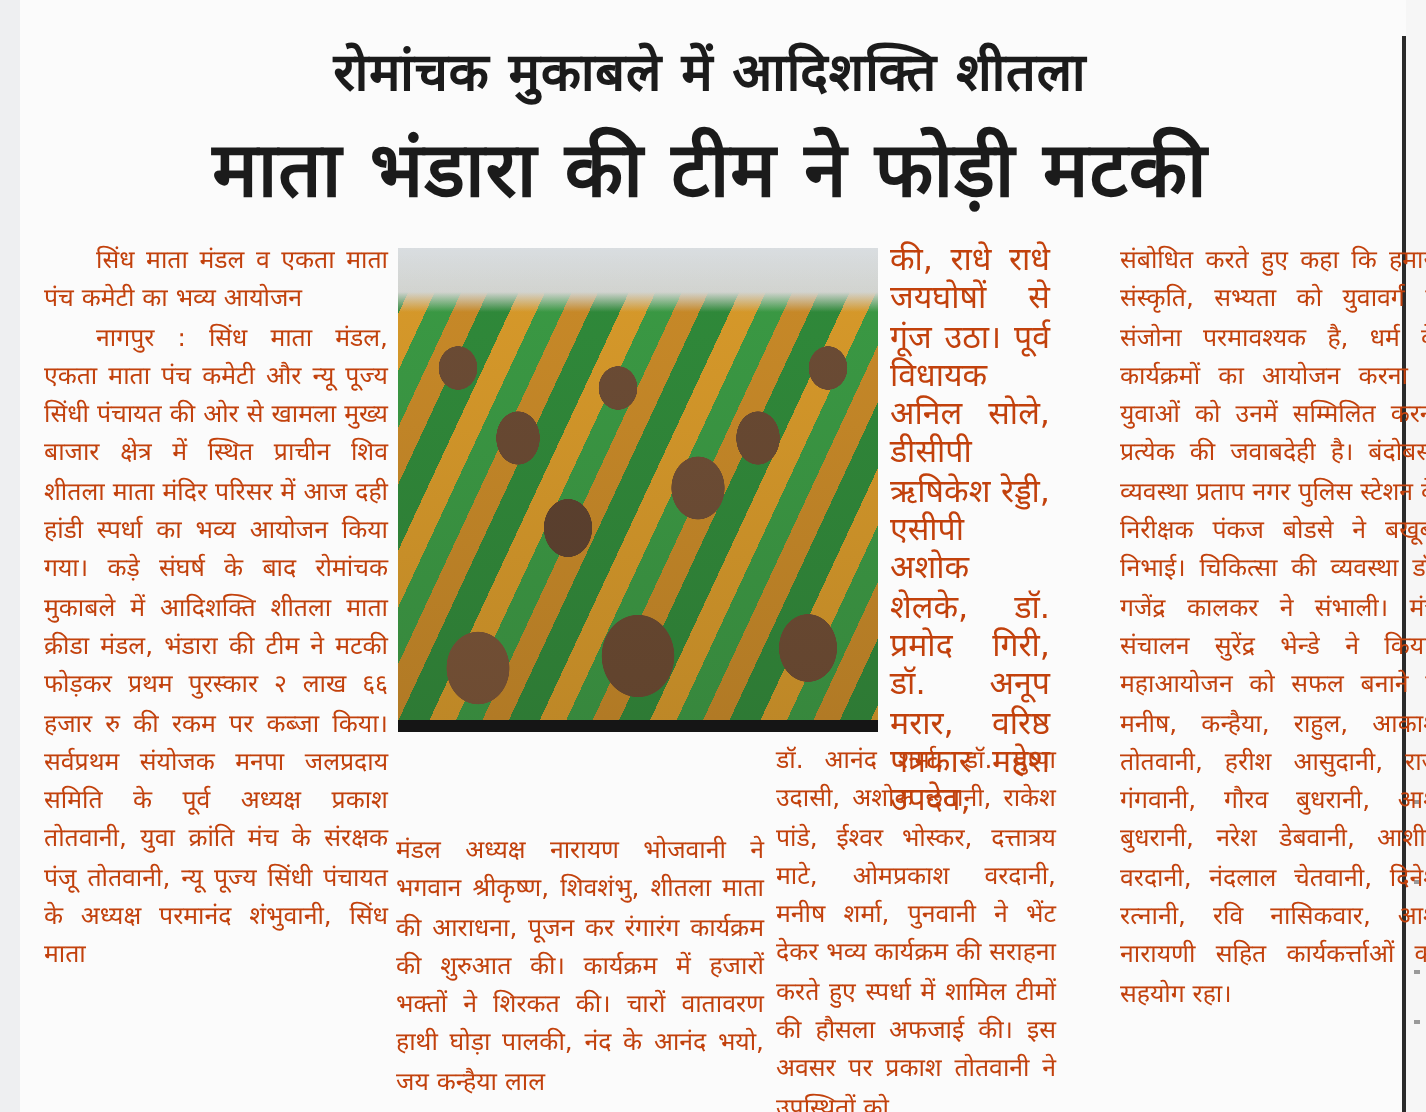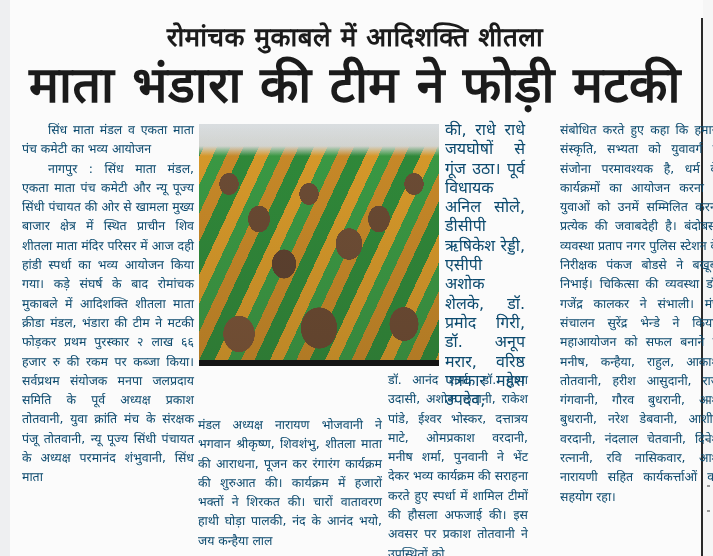--- a/index.html
+++ b/index.html
@@ -20,25 +20,25 @@
       position: absolute; left: 703px; top: 0; width: 10px; height: 556px; background: #f6f6f6;
     }
     .tick { position: absolute; left: 707px; width: 3px; height: 2px; background: #999; }
 
     .headline {
       position: absolute; left: 20px; top: 14px; width: 670px; text-align: center;
       font-family: "DejaVu Sans", sans-serif; font-weight: bold; color: #1b1b1b;
       letter-spacing: 0.5px;
     }
     .headline .l1 { font-size: 26px; line-height: 46px; display: block; }
-    .headline .l2 { font-size: 50px; line-height: 46px; display: block; margin-top: 2px; }
+    .headline .l2 { font-size: 38px; line-height: 46px; display: block; margin-top: 2px; }
 
     .col {
       position: absolute; font-size: 12.4px; line-height: 19.3px; text-align: justify;
-      color: #0c4a6e; font-family: "DejaVu Sans", sans-serif;
+      color: #c2410c; font-family: "DejaVu Sans", sans-serif;
     }
     .col p { margin: 0; }
     .col .indent { text-indent: 2.1em; }
 
     .col1 { left: 22px; top: 120px; width: 172px; }
     .col-narrow { left: 445px; top: 120px; width: 80px; font-size: 16px; line-height: 19.3px; }
     .col2 { left: 198px; top: 370px; width: 184px; margin-top: 45px; }
     .col3 { left: 388px; top: 370px; width: 140px; }
     .col4 { left: 560px; top: 120px; width: 160px; }
 

